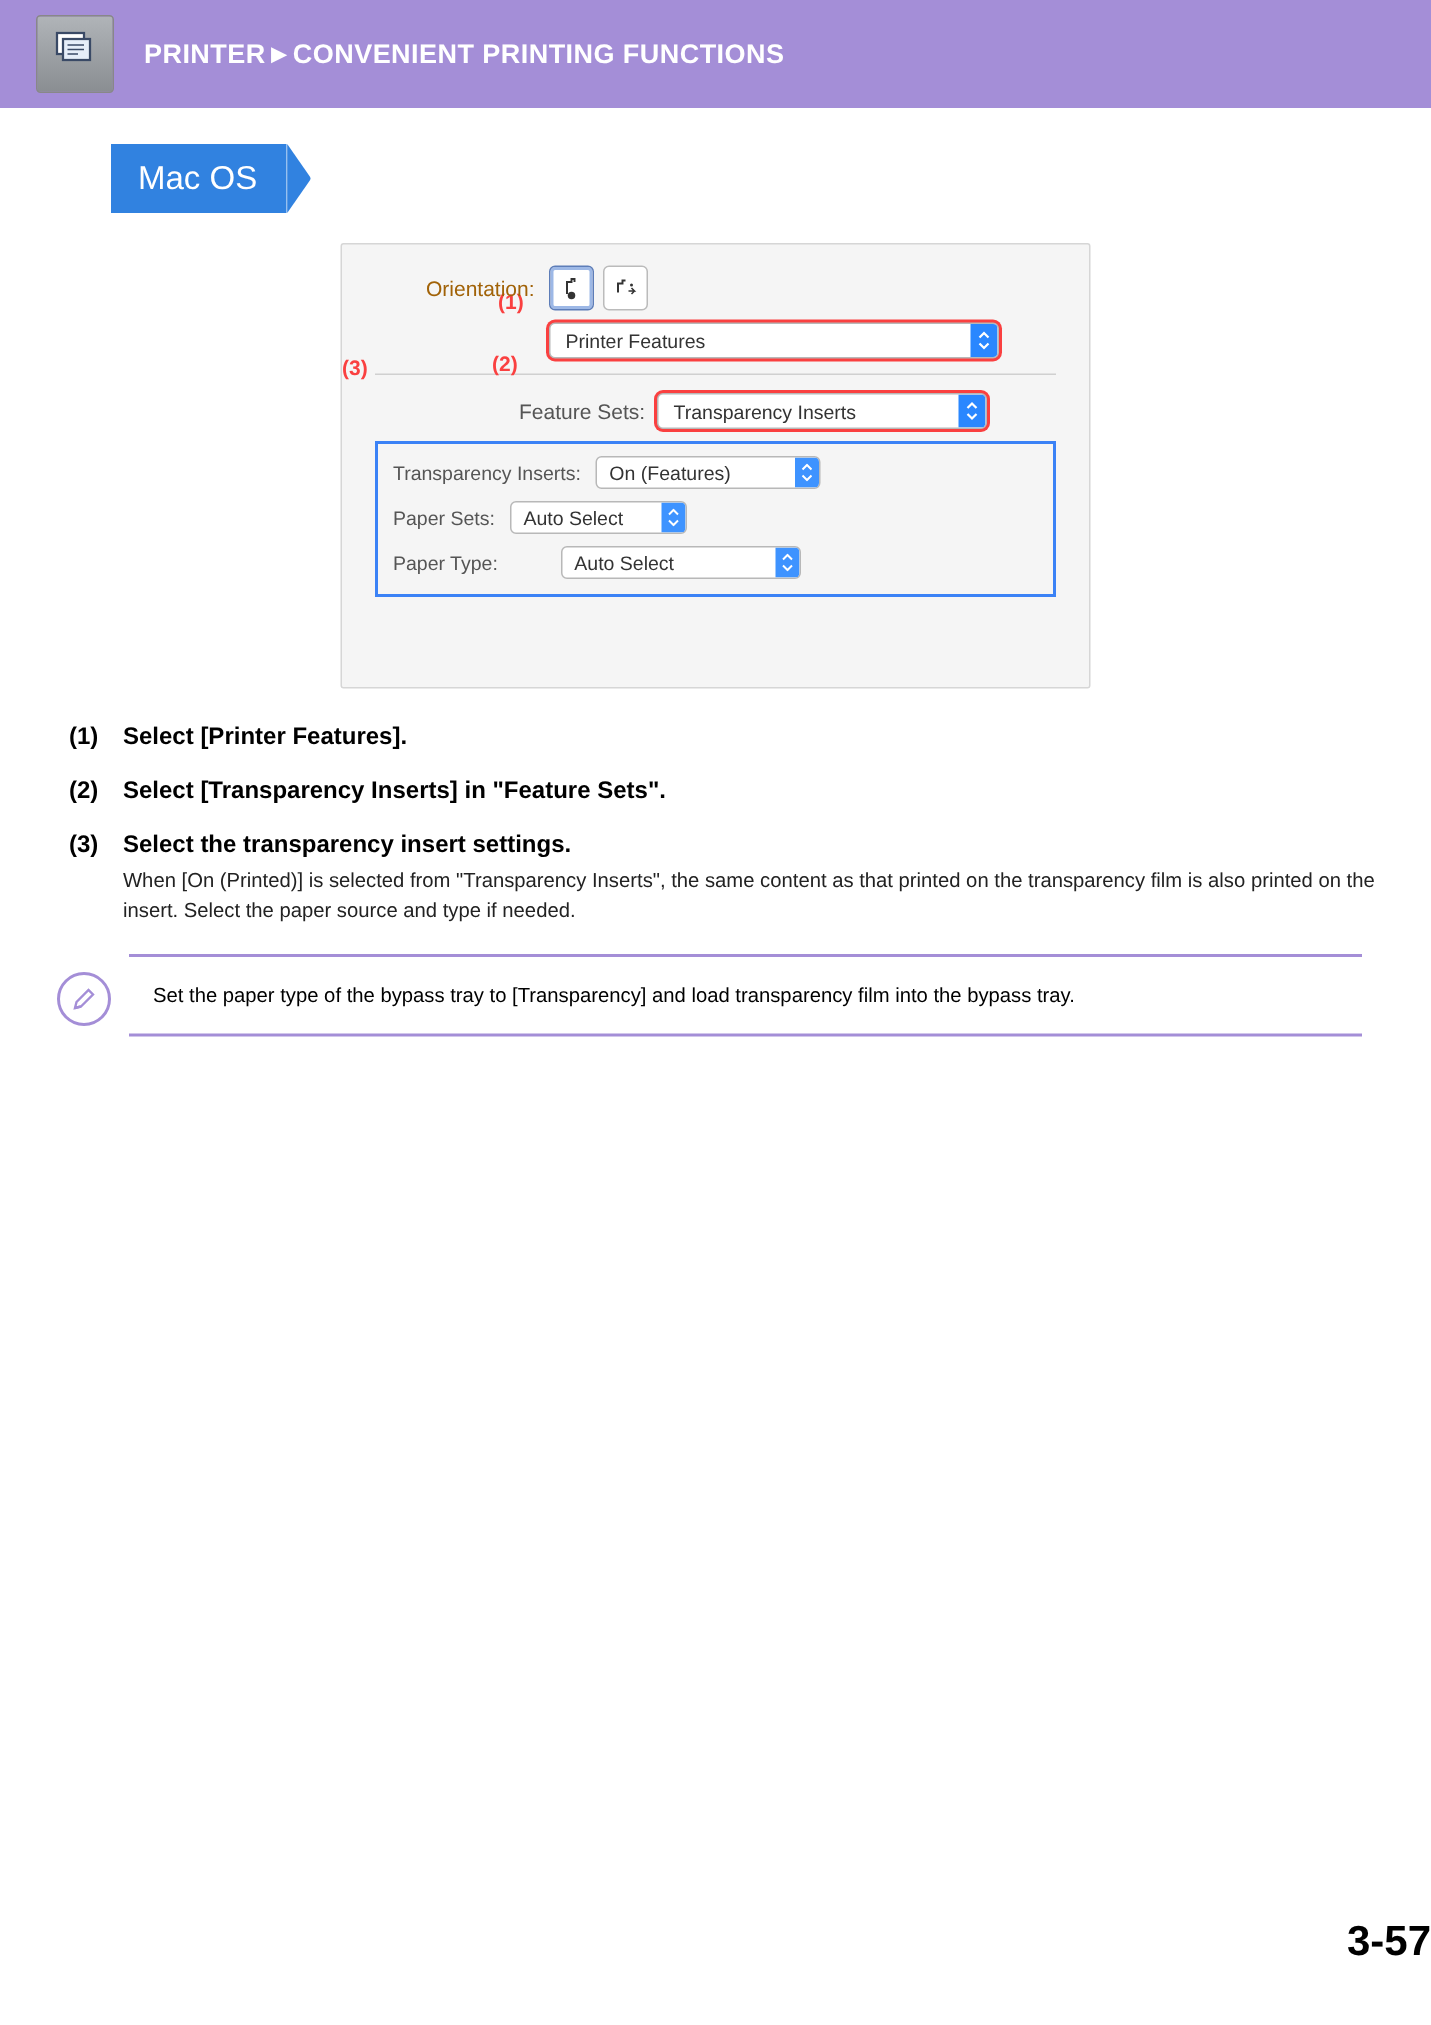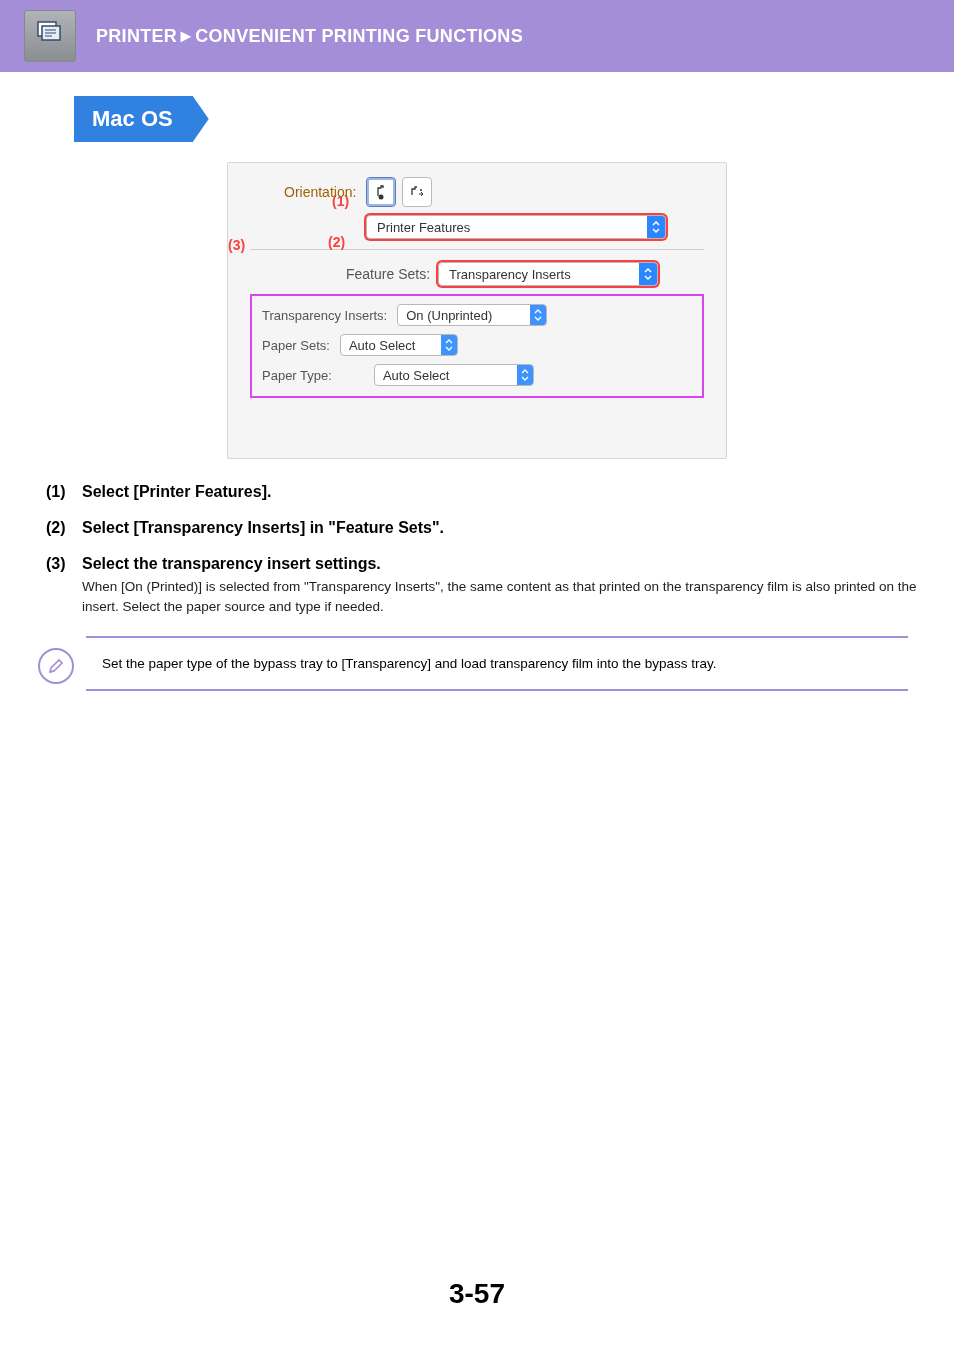--- a/index.html
+++ b/index.html
@@ -32,21 +32,21 @@
   .header-title {
     color: #ffffff;
     font-weight: bold;
     font-size: 18px;
     letter-spacing: 0.3px;
   }
   .content { padding: 24px 36px 0 36px; position: relative; }
   .os-tab {
     background: #3182e0;
     color: #ffffff;
-    font-weight: bold;
+    font-weight: normal;
     font-size: 22px;
     padding: 10px 20px 10px 18px;
     display: inline-block;
     position: relative;
     margin-bottom: 20px;
     margin-left: 38px;
   }
   .os-tab::after {
     content: '';
     position: absolute;
@@ -109,21 +109,21 @@
   .small-chev {
     width: 16px; height: 100%;
     background: #3e93ff;
     display:flex; align-items:center; justify-content:center; color:#fff;
   }
   .small-chev svg { width:8px; height:12px; }
   .hr { border-top: 1px solid #d0d0d0; margin: 10px 0 12px 0; }
   .fs-row { margin-left: 20px; }
   .fs-lab { color:#555; font-size: 14px; margin-right: 8px; }
   .red-group-box {
-    border: 2px solid #d946ef;
+    border: 2px solid #3b82f6;
     padding: 8px 10px 10px 10px;
     margin-top: 2px;
   }
   .sub-row { display:flex; align-items:center; margin-bottom: 8px; font-size: 13px; color:#555;}
   .sub-row:last-child { margin-bottom: 0; gap: 32px; }
   .sub-row .lbl { margin-right: 10px; }
   .sel2 {
     display:inline-flex; align-items:center; background:#fff; border:1px solid #b8b8b8;
     border-radius:4px; height:22px; padding-left:8px; overflow:hidden; color:#333;
   }
@@ -153,21 +153,21 @@
     border: 2px solid #a48ed7;
     border-radius: 50%;
     display:flex; align-items:center; justify-content:center;
   }
   .note-icon svg { width: 18px; height: 18px; }
 
   .page-num {
     position: absolute;
     bottom: 40px;
     left: 0; right: 0;
-    text-align: center;
+    text-align: right;
     font-weight: bold;
     font-size: 28px;
   }
 </style>
 </head>
 <body>
 
 <div class="header-bar">
   <div class="header-icon-box">
     <svg viewBox="0 0 36 36">
@@ -230,21 +230,21 @@
               <path d="M2 5 L5 2 L8 5 M2 9 L5 12 L8 9" stroke="#fff" fill="none" stroke-width="1.5"></path>
             </svg>
           </span>
       </div>
     </div>
 
     <div class="red-group-box">
       <div class="sub-row">
         <span class="lbl">Transparency Inserts:</span>
         <div class="sel2" style="width:150px">
-          <span class="txt" style="flex:1">On (Unprinted)</span>
+          <span class="txt" style="flex:1">On (Features)</span>
           <span class="small-chev">
               <svg viewBox="0 0 8 12">
                 <path d="M1 4 L4 1 L7 4 M1 8 L4 11 L7 8" stroke="#fff" fill="none" stroke-width="1.3"></path>
               </svg>
             </span>
         </div>
       </div>
       <div class="sub-row">
         <span class="lbl">Paper Sets:</span>
         <div class="sel2" style="width:118px">

